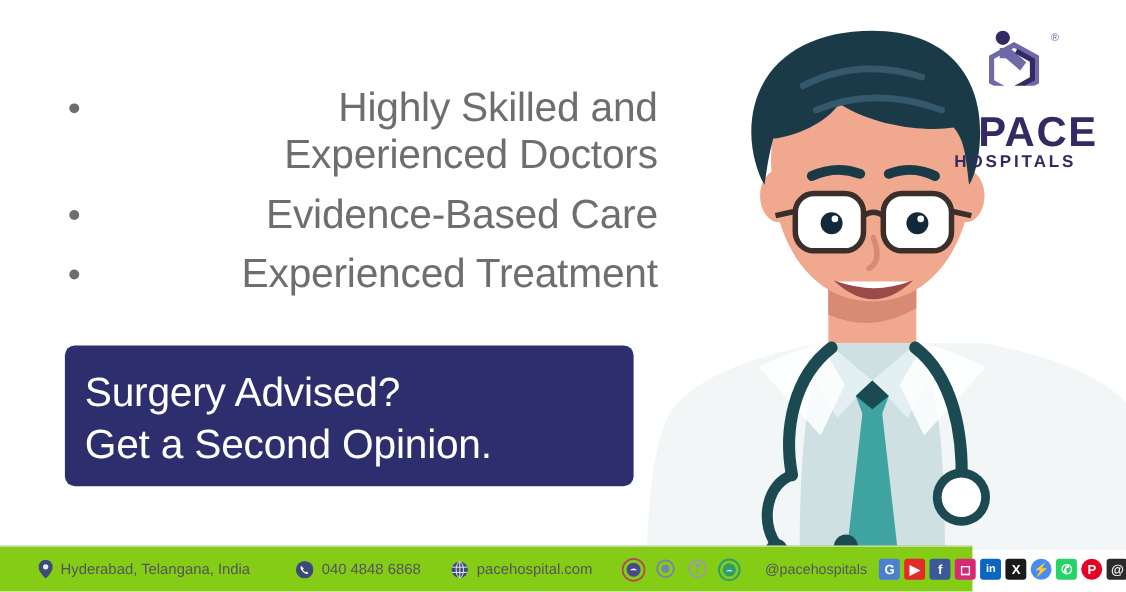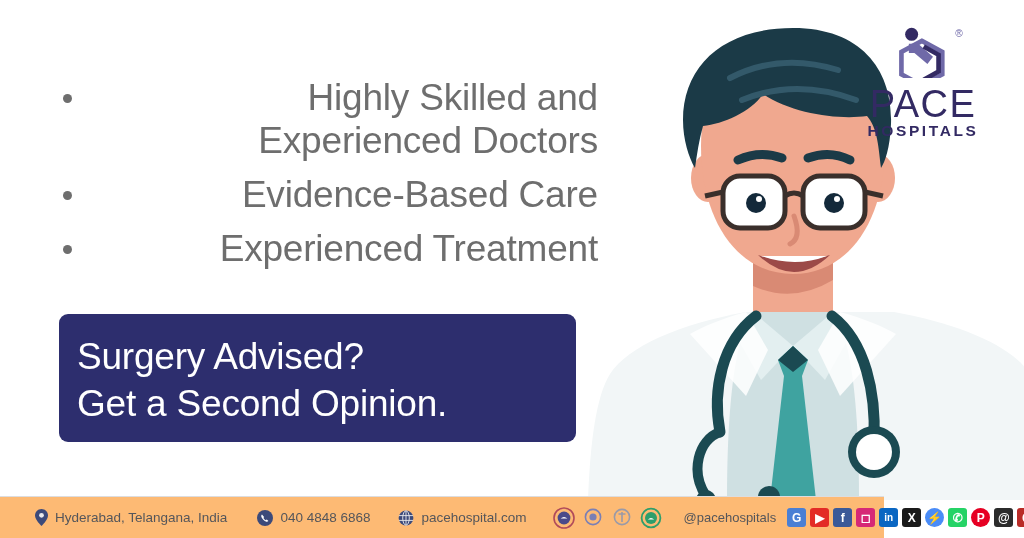--- a/index.html
+++ b/index.html
@@ -73,24 +73,25 @@
     position: absolute;
     right: 26px;
     top: 26px;
     width: 150px;
     text-align: center;
   }
   .logo .mark { height: 52px; }
   .logo .pace {
     color: #332a63;
     font-size: 38px;
-    font-weight: 400;
+    font-weight: 700;
     letter-spacing: 1.5px;
     line-height: 36px;
-    margin-top: 4px;
+    margin-top: 20px;
+    text-align: right;
   }
   .logo .hospitals {
     color: #332a63;
     font-size: 15.5px;
     font-weight: 700;
     letter-spacing: 2.6px;
     line-height: 18px;
   }
 
   
@@ -102,35 +103,35 @@
     height: 500px;
   }
 
   
   .footer {
     position: absolute;
     left: 0;
     bottom: 0;
     width: 884px;
     height: 41px;
-    background: #fdba74;
+    background: #84cc16;
     border-top: 1px solid #dcdde0;
     display: flex;
     align-items: center;
   }
   .f-item {
     display: flex;
     align-items: center;
     gap: 7px;
     color: #55565a;
     font-size: 13.5px;
     white-space: nowrap;
   }
   .f-loc   { margin-left: 35px; }
-  .f-phone { margin-left: 30px; }
+  .f-phone { margin-left: 42px; }
   .f-web   { margin-left: 28px; text-align: right; }
   .accreds { display: flex; align-items: center; gap: 7px; margin-left: 26px; }
   .handle  { color: #55565a; font-size: 13px; margin-left: 22px; white-space: nowrap; text-align: center; }
   .socials { display: flex; align-items: center; gap: 4px; margin-left: 11px; }
   .soc {
     width: 19px; height: 19px;
     border-radius: 3px;
     display: flex; align-items: center; justify-content: center;
     color: #fff; font-size: 12px; font-weight: 700;
     line-height: 1;

